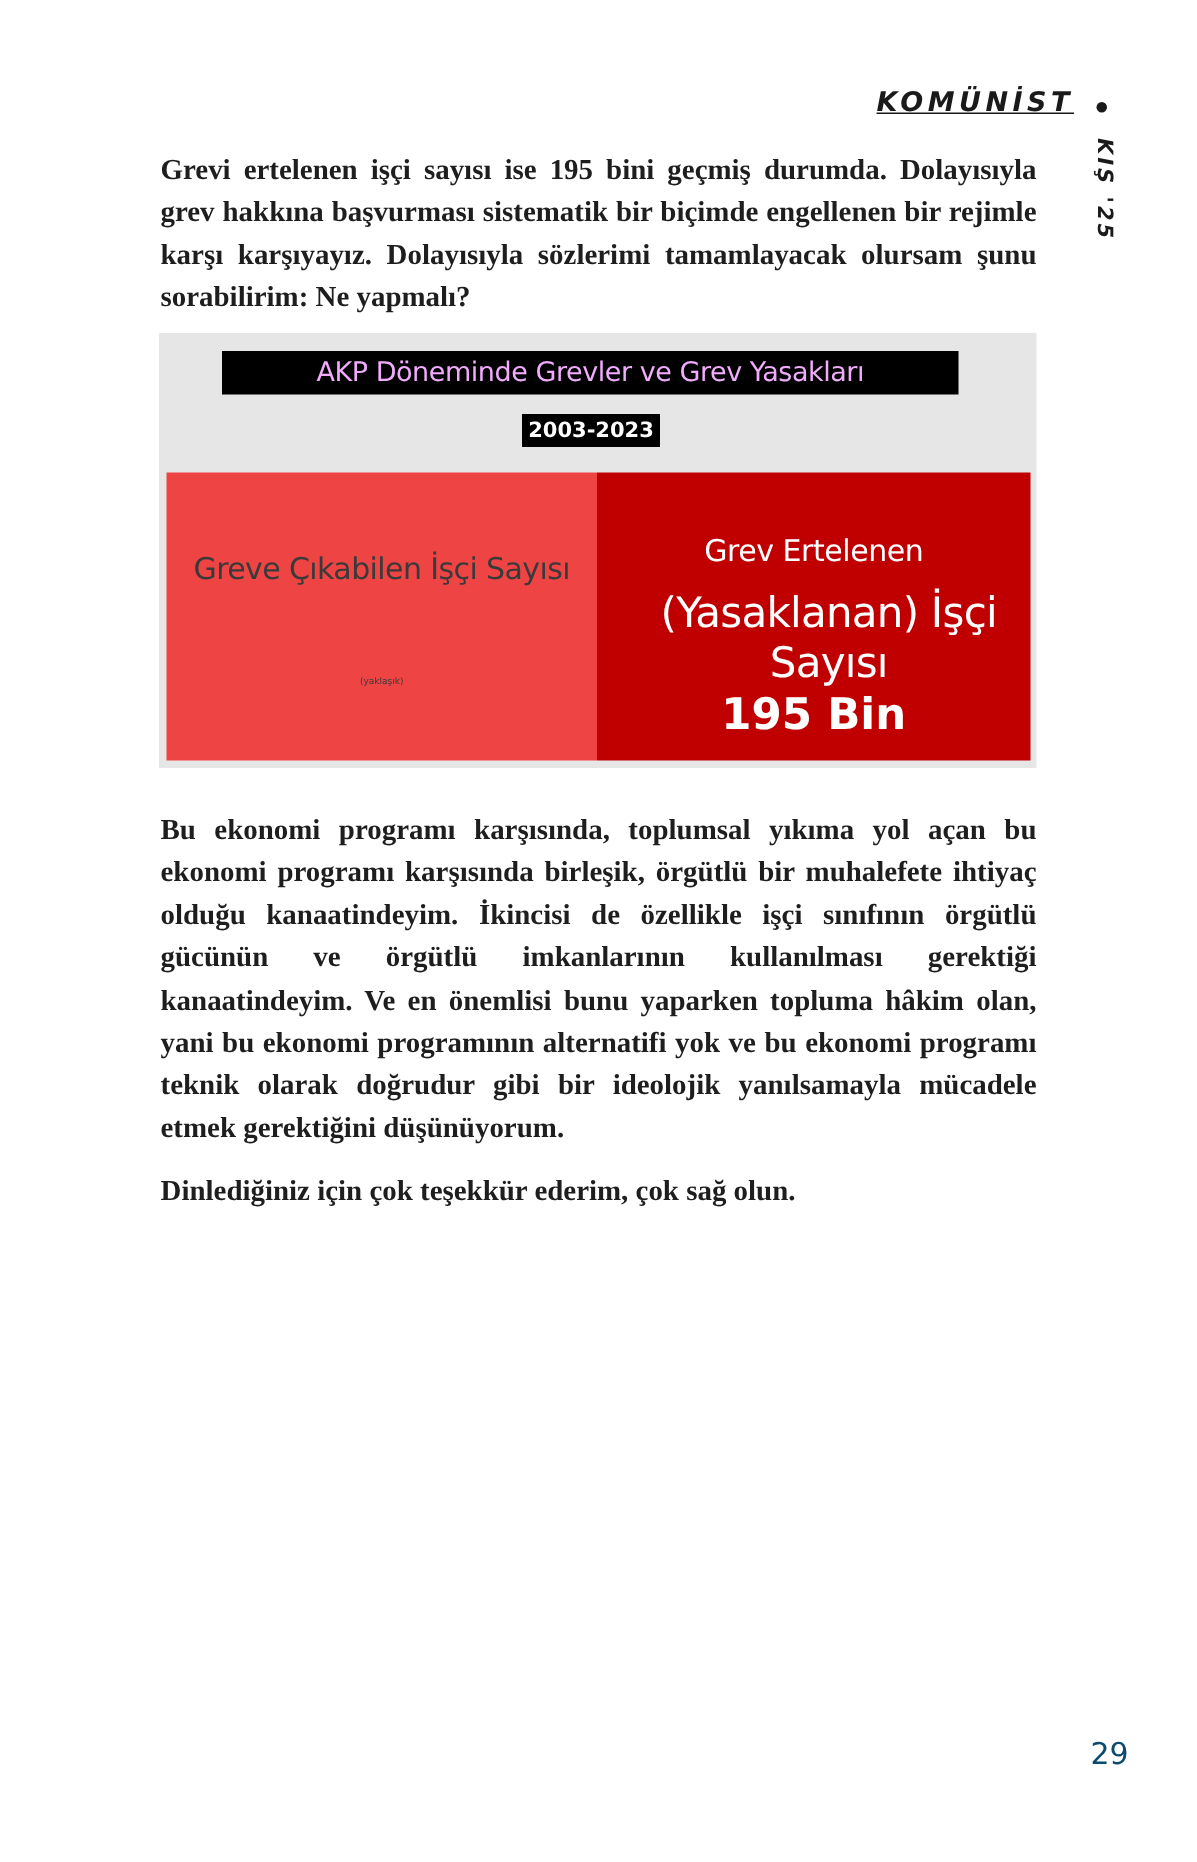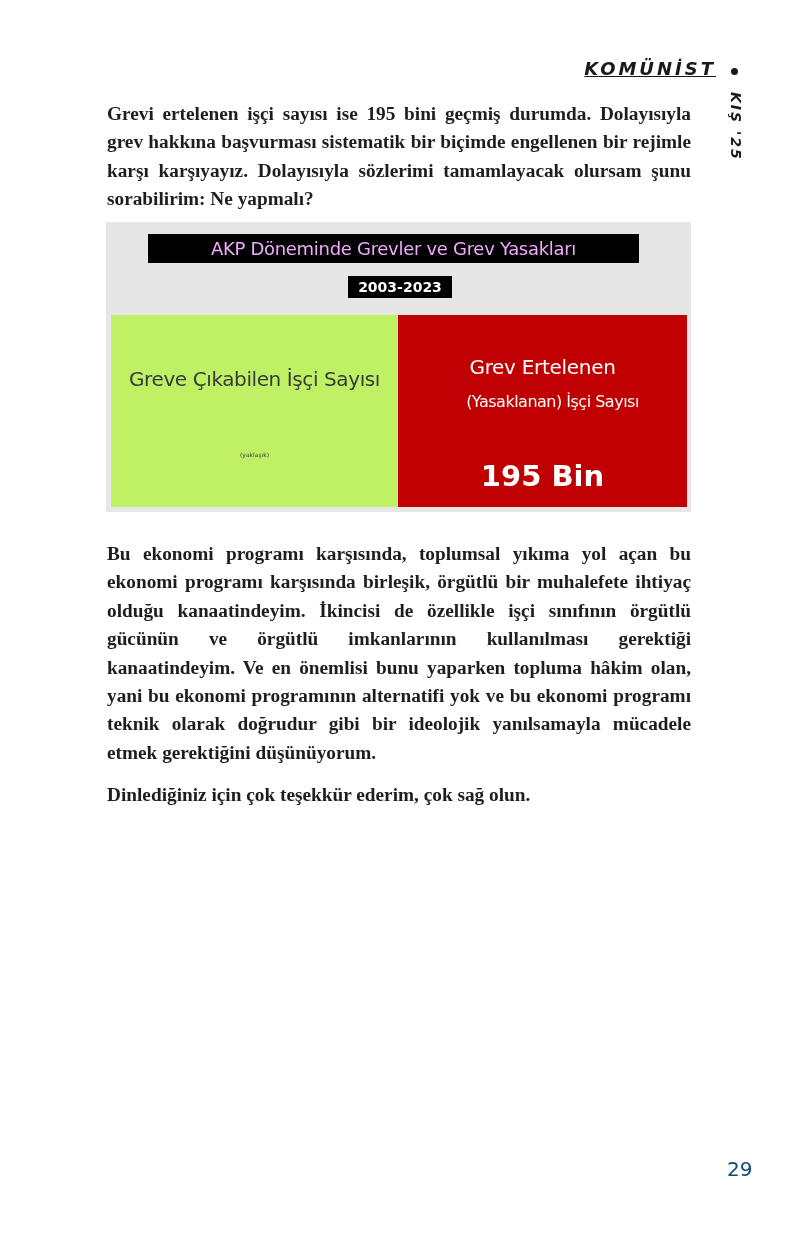--- a/index.html
+++ b/index.html
@@ -31,39 +31,39 @@
   .figure {
     position: absolute; left: 106px; top: 222px; width: 585px; height: 290px;
     background: #e6e6e6;
   }
   .fig-title {
     position: absolute; left: 42px; top: 12px; width: 491px; height: 29px;
     background: #000; color: #f0abfc; text-align: center;
     font-family: "DejaVu Sans", sans-serif; font-size: 18px; line-height: 29px; letter-spacing: -0.3px;
   }
   .fig-range {
-    position: absolute; left: 242px; top: 54px; width: 104px; height: 22px;
+    position: absolute; left: 242px; top: 54px; width: 92px; height: 22px;
     background: #000; color: #fff; text-align: center;
     font-family: "DejaVu Sans", sans-serif; font-weight: bold; font-size: 14px; line-height: 22px;
   }
   .panel-green {
     position: absolute; left: 5px; top: 93px; width: 287px; height: 192px;
-    background: #bef264; color: #3a3a3a; text-align: center;
+    background: #ef4444; color: #3a3a3a; text-align: center;
     font-family: "DejaVu Sans", sans-serif;
   }
   .panel-red {
     position: absolute; left: 292px; top: 93px; width: 289px; height: 192px;
     background: #c00000; color: #fff; text-align: center;
     font-family: "DejaVu Sans", sans-serif;
   }
   .g-label { position: absolute; top: 52px; left: 0; right: 0; font-size: 20px; letter-spacing: -0.4px; }
   .g-value { position: absolute; top: 89px; left: 0; right: 0; font-size: 29px; font-weight: bold; }
   .g-note { position: absolute; top: 136px; left: 0; right: 0; font-size: 6px; }
   .r-label1 { position: absolute; top: 40px; left: 0; right: 0; font-size: 20px; letter-spacing: -0.3px; }
-  .r-label2 { position: absolute; top: 77px; left: 0; right: 16px; font-size: 16px; letter-spacing: -0.5px; padding-left: 36px; }
+  .r-label2 { position: absolute; top: 77px; left: 0; right: 16px; font-size: 28px; letter-spacing: -0.5px; padding-left: 36px; }
   .r-value { position: absolute; top: 113px; left: 0; right: 0; font-size: 29px; font-weight: bold; margin-top: 31px; }
   .page-number {
     position: absolute; top: 1157px; left: 727px;
     font-family: "DejaVu Sans", sans-serif; font-size: 20px; color: #0c4a6e;
   }
 </style>
 </head>
 <body>
 
 <div class="running-head">KOMÜNİST</div>

